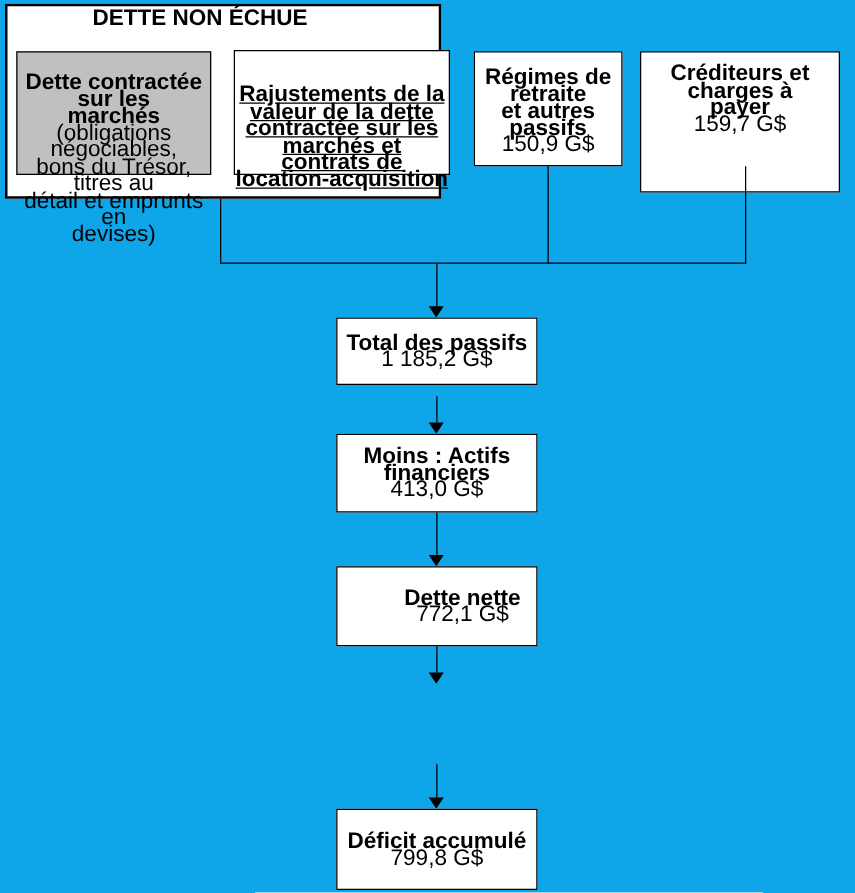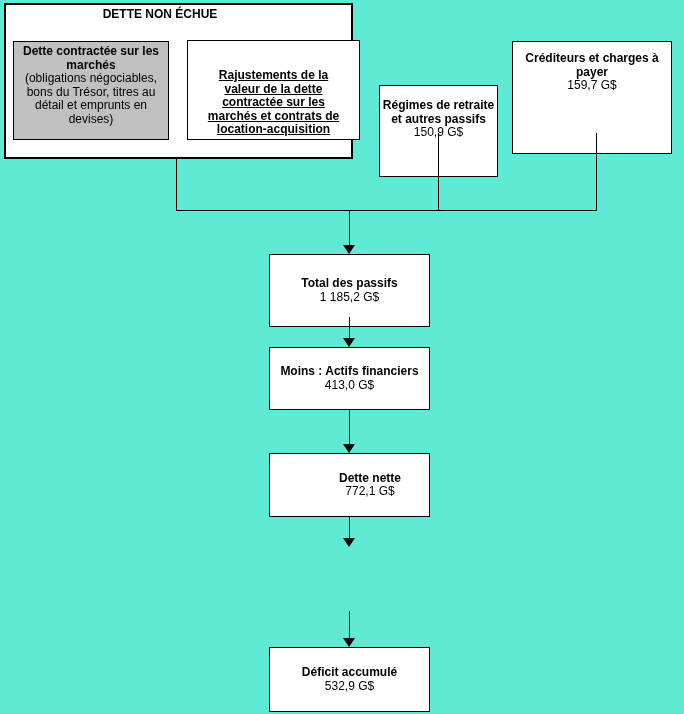--- a/index.html
+++ b/index.html
@@ -1,23 +1,23 @@
 <!DOCTYPE html>
 <html><head>
 <meta charset="utf-8">
 <style>
   html, body { margin: 0; padding: 0; background: #fff; }
   .canvas {
     position: relative;
     width: 684px;
     height: 714px;
-    background: #5eead4;
+    background: #0ea5e9;
     font-family: "Liberation Sans", "DejaVu Sans", sans-serif;
     color: #000;
-    font-size: 12px;
+    font-size: 18px;
     line-height: 13.5px;
   }
   .box {
     position: absolute;
     box-sizing: border-box;
     border: 1px solid #000;
     background: #fff;
     text-align: center;
   }
   .outer { border-width: 2px; }
@@ -50,58 +50,58 @@
   }
 </style>
 </head>
 <body>
 
 <div class="canvas">
 
   <div class="box outer" style="left:4px; top:3px; width:349px; height:156px;"></div>
   <div class="group-title">DETTE NON ÉCHUE</div>
 
-  <div class="box gray" style="left:13px; top:41px; width:156px; height:99px; padding-top:3px;">
+  <div class="box gray" style="left:13px; top:41px; width:156px; height:99px; padding-top:17px;">
     <div class="node-title lines">Dette contractée sur les
 marchés</div>
     <div class="node-note lines">(obligations négociables,
 bons du Trésor, titres au
 détail et emprunts en
 devises)</div>
   </div>
 
   <div class="box" style="left:187px; top:40px; width:173px; height:100px; padding-top:28px;text-decoration:underline;">
     <div class="node-title lines">Rajustements de la
 valeur de la dette
 contractée sur les
 marchés et contrats de
 location-acquisition</div>
   </div>
 
-  <div class="box" style="left:379px; top:41px; width:119px; height:92px; padding-top:13px;margin-top:44px;">
+  <div class="box" style="left:379px; top:41px; width:119px; height:92px; padding-top:13px;">
     <div class="node-title lines">Régimes de retraite
 et autres passifs</div>
     <div class="node-value lines">150,9 G$</div>
   </div>
 
   <div class="box" style="left:512px; top:41px; width:160px; height:113px; padding-top:10px;">
     <div class="node-title lines">Créditeurs et charges à
 payer</div>
     <div class="node-value lines">159,7 G$</div>
   </div>
 
   <div class="vline" style="left:176px; top:159px; height:52px;"></div>
   <div class="vline" style="left:438px; top:133px; height:78px;"></div>
   <div class="vline" style="left:596px; top:133px; height:78px;"></div>
   <div class="hline" style="left:176px; top:210px; width:421px;"></div>
 
   <div class="vline" style="left:349px; top:211px; height:34px;"></div>
   <div class="arrowhead" style="left:343px; top:245px;"></div>
 
-  <div class="box flex-center" style="left:269px; top:254px; width:161px; height:73px;text-align:right;">
+  <div class="box flex-center" style="left:269px; top:254px; width:161px; height:54px;text-align:right;">
     <div class="node-title lines">Total des passifs</div>
     <div class="node-value lines">1 185,2 G$</div>
   </div>
 
   <div class="vline" style="left:349px; top:317px; height:21px;"></div>
   <div class="arrowhead" style="left:343px; top:338px;"></div>
 
   <div class="box flex-center" style="left:269px; top:347px; width:161px; height:63px;">
     <div class="node-title lines">Moins : Actifs financiers</div>
     <div class="node-value lines">413,0 G$</div>
@@ -117,16 +117,16 @@
 
   <div class="vline" style="left:349px; top:517px; height:21px;"></div>
   <div class="arrowhead" style="left:343px; top:538px;"></div>
 
 
   <div class="vline" style="left:349px; top:611px; height:27px;"></div>
   <div class="arrowhead" style="left:343px; top:638px;"></div>
 
   <div class="box flex-center" style="left:269px; top:647px; width:161px; height:65px;">
     <div class="node-title lines">Déficit accumulé</div>
-    <div class="node-value lines">532,9 G$</div>
+    <div class="node-value lines">799,8 G$</div>
   </div>
 
 </div>
 
 </body></html>

